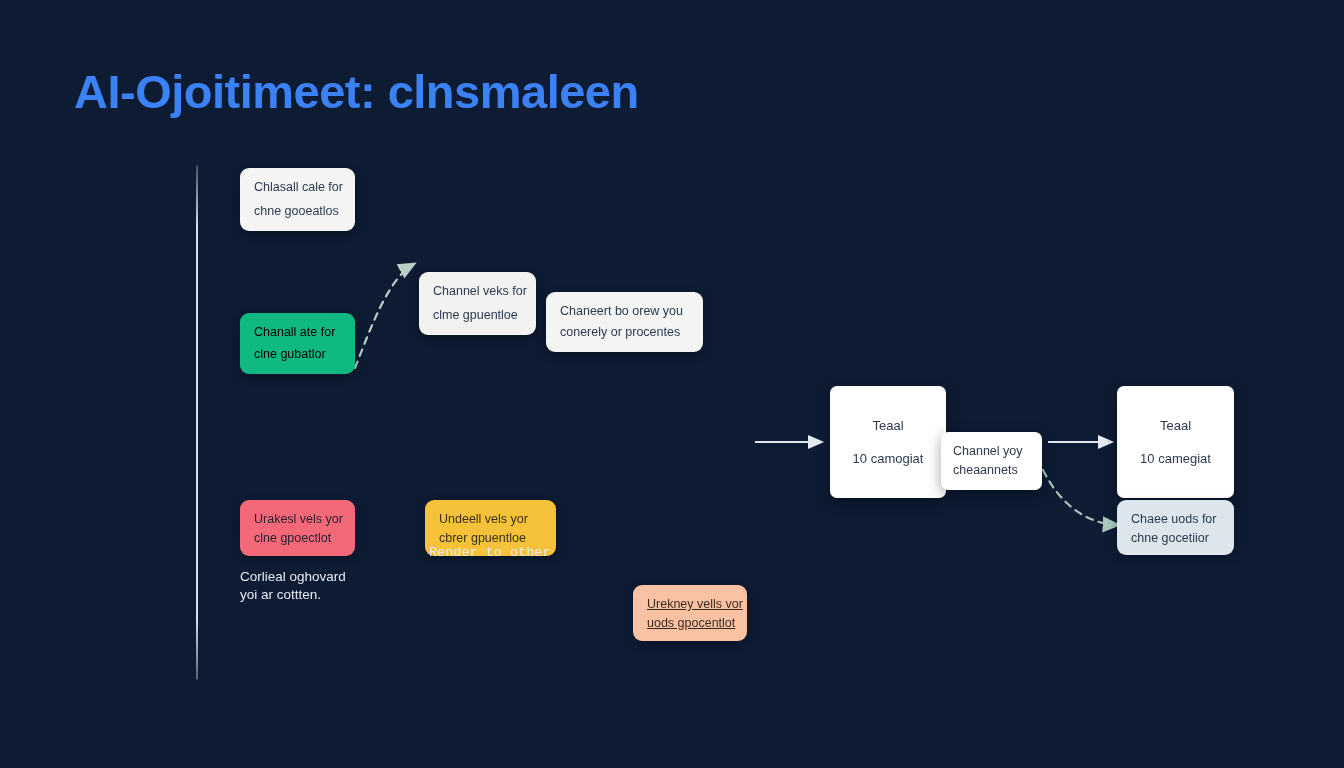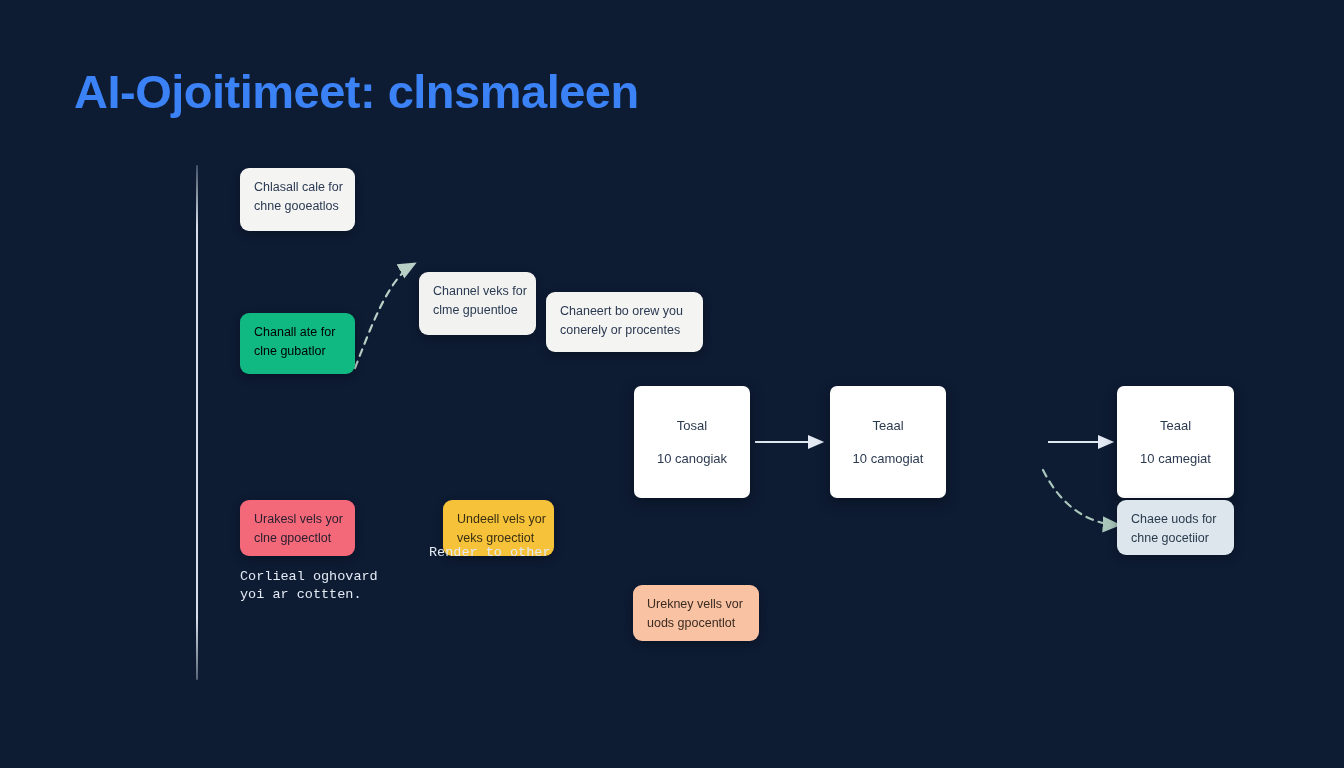--- a/index.html
+++ b/index.html
@@ -29,21 +29,21 @@
     background:linear-gradient(180deg,rgba(226,234,244,.25) 0%,rgba(226,234,244,.95) 12%,rgba(226,234,244,.95) 88%,rgba(226,234,244,.35) 100%);
     border-radius:2px;
   }
 
   .node{
     position:absolute;
     box-sizing:border-box;
     border-radius:9px;
     display:flex;
     flex-direction:column;
-    justify-content:flex-start;
+    justify-content:space-between;
     padding:10px 14px;
     font-size:12.5px;
     line-height:1.5;
     color:#2b3a52;
     box-shadow:0 3px 10px rgba(0,0,0,.30);
   }
   .node .ln{display:block;white-space:nowrap;}
 
   .n-white{background:#f4f4f2;}
   .n-white2{background:#f2f3f1;}
@@ -118,52 +118,52 @@
   <div class="node n-green" style="left:240px;top:313px;width:115px;height:61px;">
     <span class="ln">Chanall ate for</span>
     <span class="ln">clne gubatlor</span>
   </div>
 
   <div class="node n-white" style="left:546px;top:292px;width:157px;height:60px;">
     <span class="ln">Chaneert bo orew you</span>
     <span class="ln">conerely or procentes</span>
   </div>
 
-  <div class="node n-pure" style="left:634px;top:386px;width:116px;height:112px;">
-    <span class="ln">Tosal</span>
-    <span class="ln">10 canogiak</span>
-  </div>
 
   <div class="node n-pure" style="left:830px;top:386px;width:116px;height:112px;">
     <span class="ln">Teaal</span>
     <span class="ln">10 camogiat</span>
   </div>
 
   <div class="node n-pure" style="left:1117px;top:386px;width:117px;height:112px;">
     <span class="ln">Teaal</span>
     <span class="ln">10 camegiat</span>
   </div>
 
+  <div class="node n-pure" style="left:941px;top:432px;width:101px;height:58px;align-items:flex-start;text-align:left;gap:0;font-size:12.5px;padding:8px 12px;">
+    <span class="ln">Channel yoy</span>
+    <span class="ln">cheaannets</span>
+  </div>
 
   <div class="node n-blue" style="left:1117px;top:500px;width:117px;height:55px;">
     <span class="ln">Chaee uods for</span>
     <span class="ln">chne gocetiior</span>
   </div>
 
   <div class="node n-pink" style="left:240px;top:500px;width:115px;height:56px;">
     <span class="ln">Urakesl vels yor</span>
     <span class="ln">clne gpoectlot</span>
   </div>
-  <div class="caption" style="left:240px;top:568px;width:170px;font-family:Liberation Mono, monospace;">Corlieal oghovard
+  <div class="caption" style="left:240px;top:568px;width:170px;">Corlieal oghovard
 yoi ar cottten.</div>
 
-  <div class="node n-yellow" style="left:443px;top:500px;width:111px;height:56px;">
+  <div class="node n-yellow" style="left:425px;top:500px;width:131px;height:56px;">
     <span class="ln">Undeell vels yor</span>
-    <span class="ln">veks groectiot</span>
+    <span class="ln">cbrer gpuentloe</span>
   </div>
   <div class="caption" style="left:429px;top:544px;width:180px;font-family:Liberation Mono, monospace;">Render to other</div>
 
-  <div class="node n-peach" style="left:633px;top:585px;width:126px;height:56px;">
+  <div class="node n-peach" style="left:633px;top:585px;width:114px;height:56px;text-decoration:underline;">
     <span class="ln">Urekney vells vor</span>
     <span class="ln">uods gpocentlot</span>
   </div>
 
 </div>
 
 </body></html>

